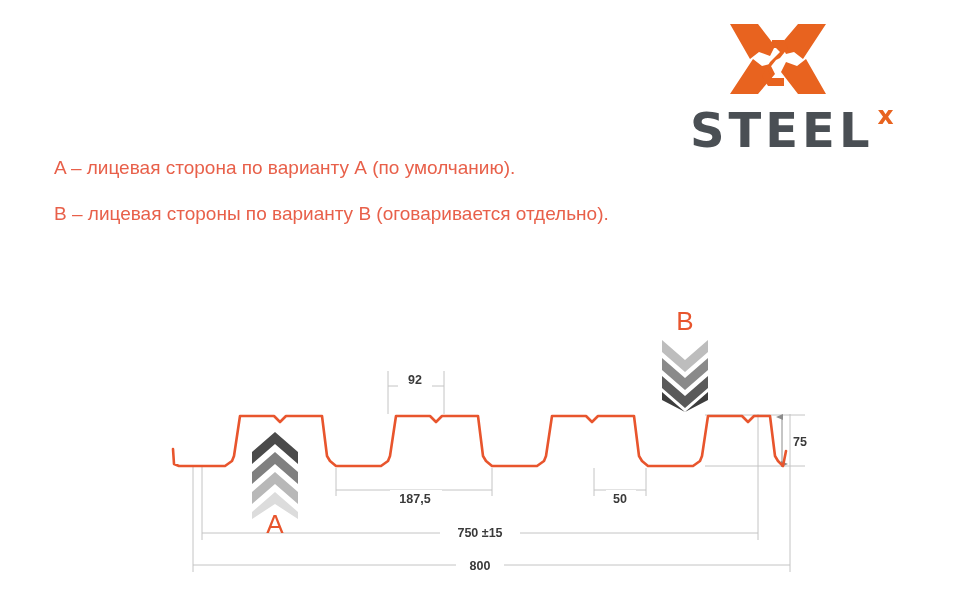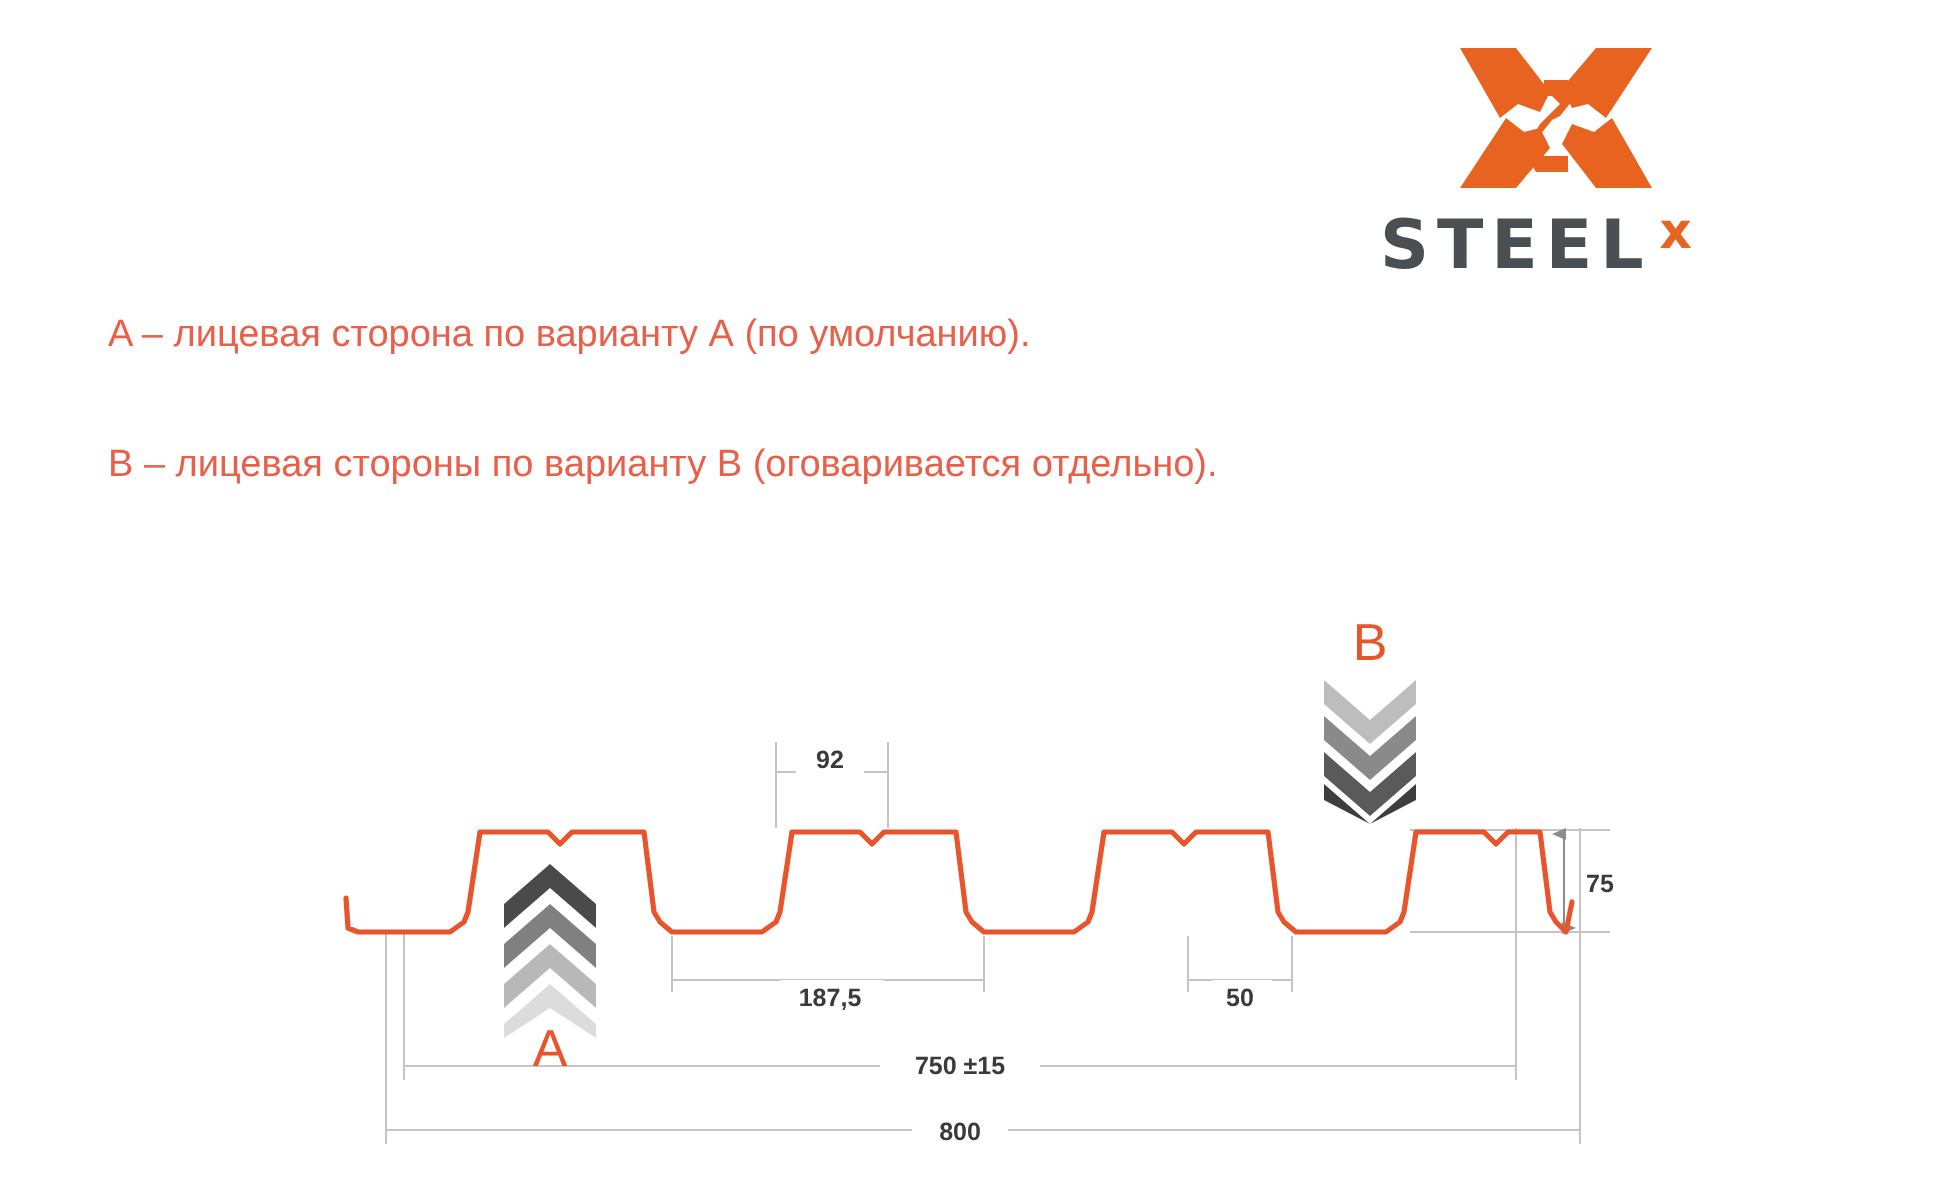--- a/index.html
+++ b/index.html
@@ -37,21 +37,21 @@
     top: 88px;
     width: 230px;
     height: 36px;
     display: flex;
     align-items: flex-start;
     justify-content: flex-start;
   }
   .wordmark-text {
     font-family: "DejaVu Sans", sans-serif;
     font-weight: bold;
-    font-size: 34px;
+    font-size: 48px;
     letter-spacing: 4px;
     color: #4a4f54;
     line-height: 1;
   }
   .wordmark-sup {
     font-family: "DejaVu Sans", sans-serif;
     font-weight: bold;
     font-size: 25px;
     color: #e8631f;
     line-height: 1;
@@ -67,21 +67,21 @@
     width: 720px;
   }
   .legend-line {
     color: #e8604a;
     font-family: "Liberation Sans", sans-serif;
     font-size: 19px;
     line-height: 1.35;
     white-space: nowrap;
   }
   .legend-line + .legend-line {
-    margin-top: 39px;
+    margin-top: 20px;
   }
 
   
   #drawing {
     position: absolute;
     left: 0;
     top: 0;
     width: 970px;
     height: 597px;
   }

